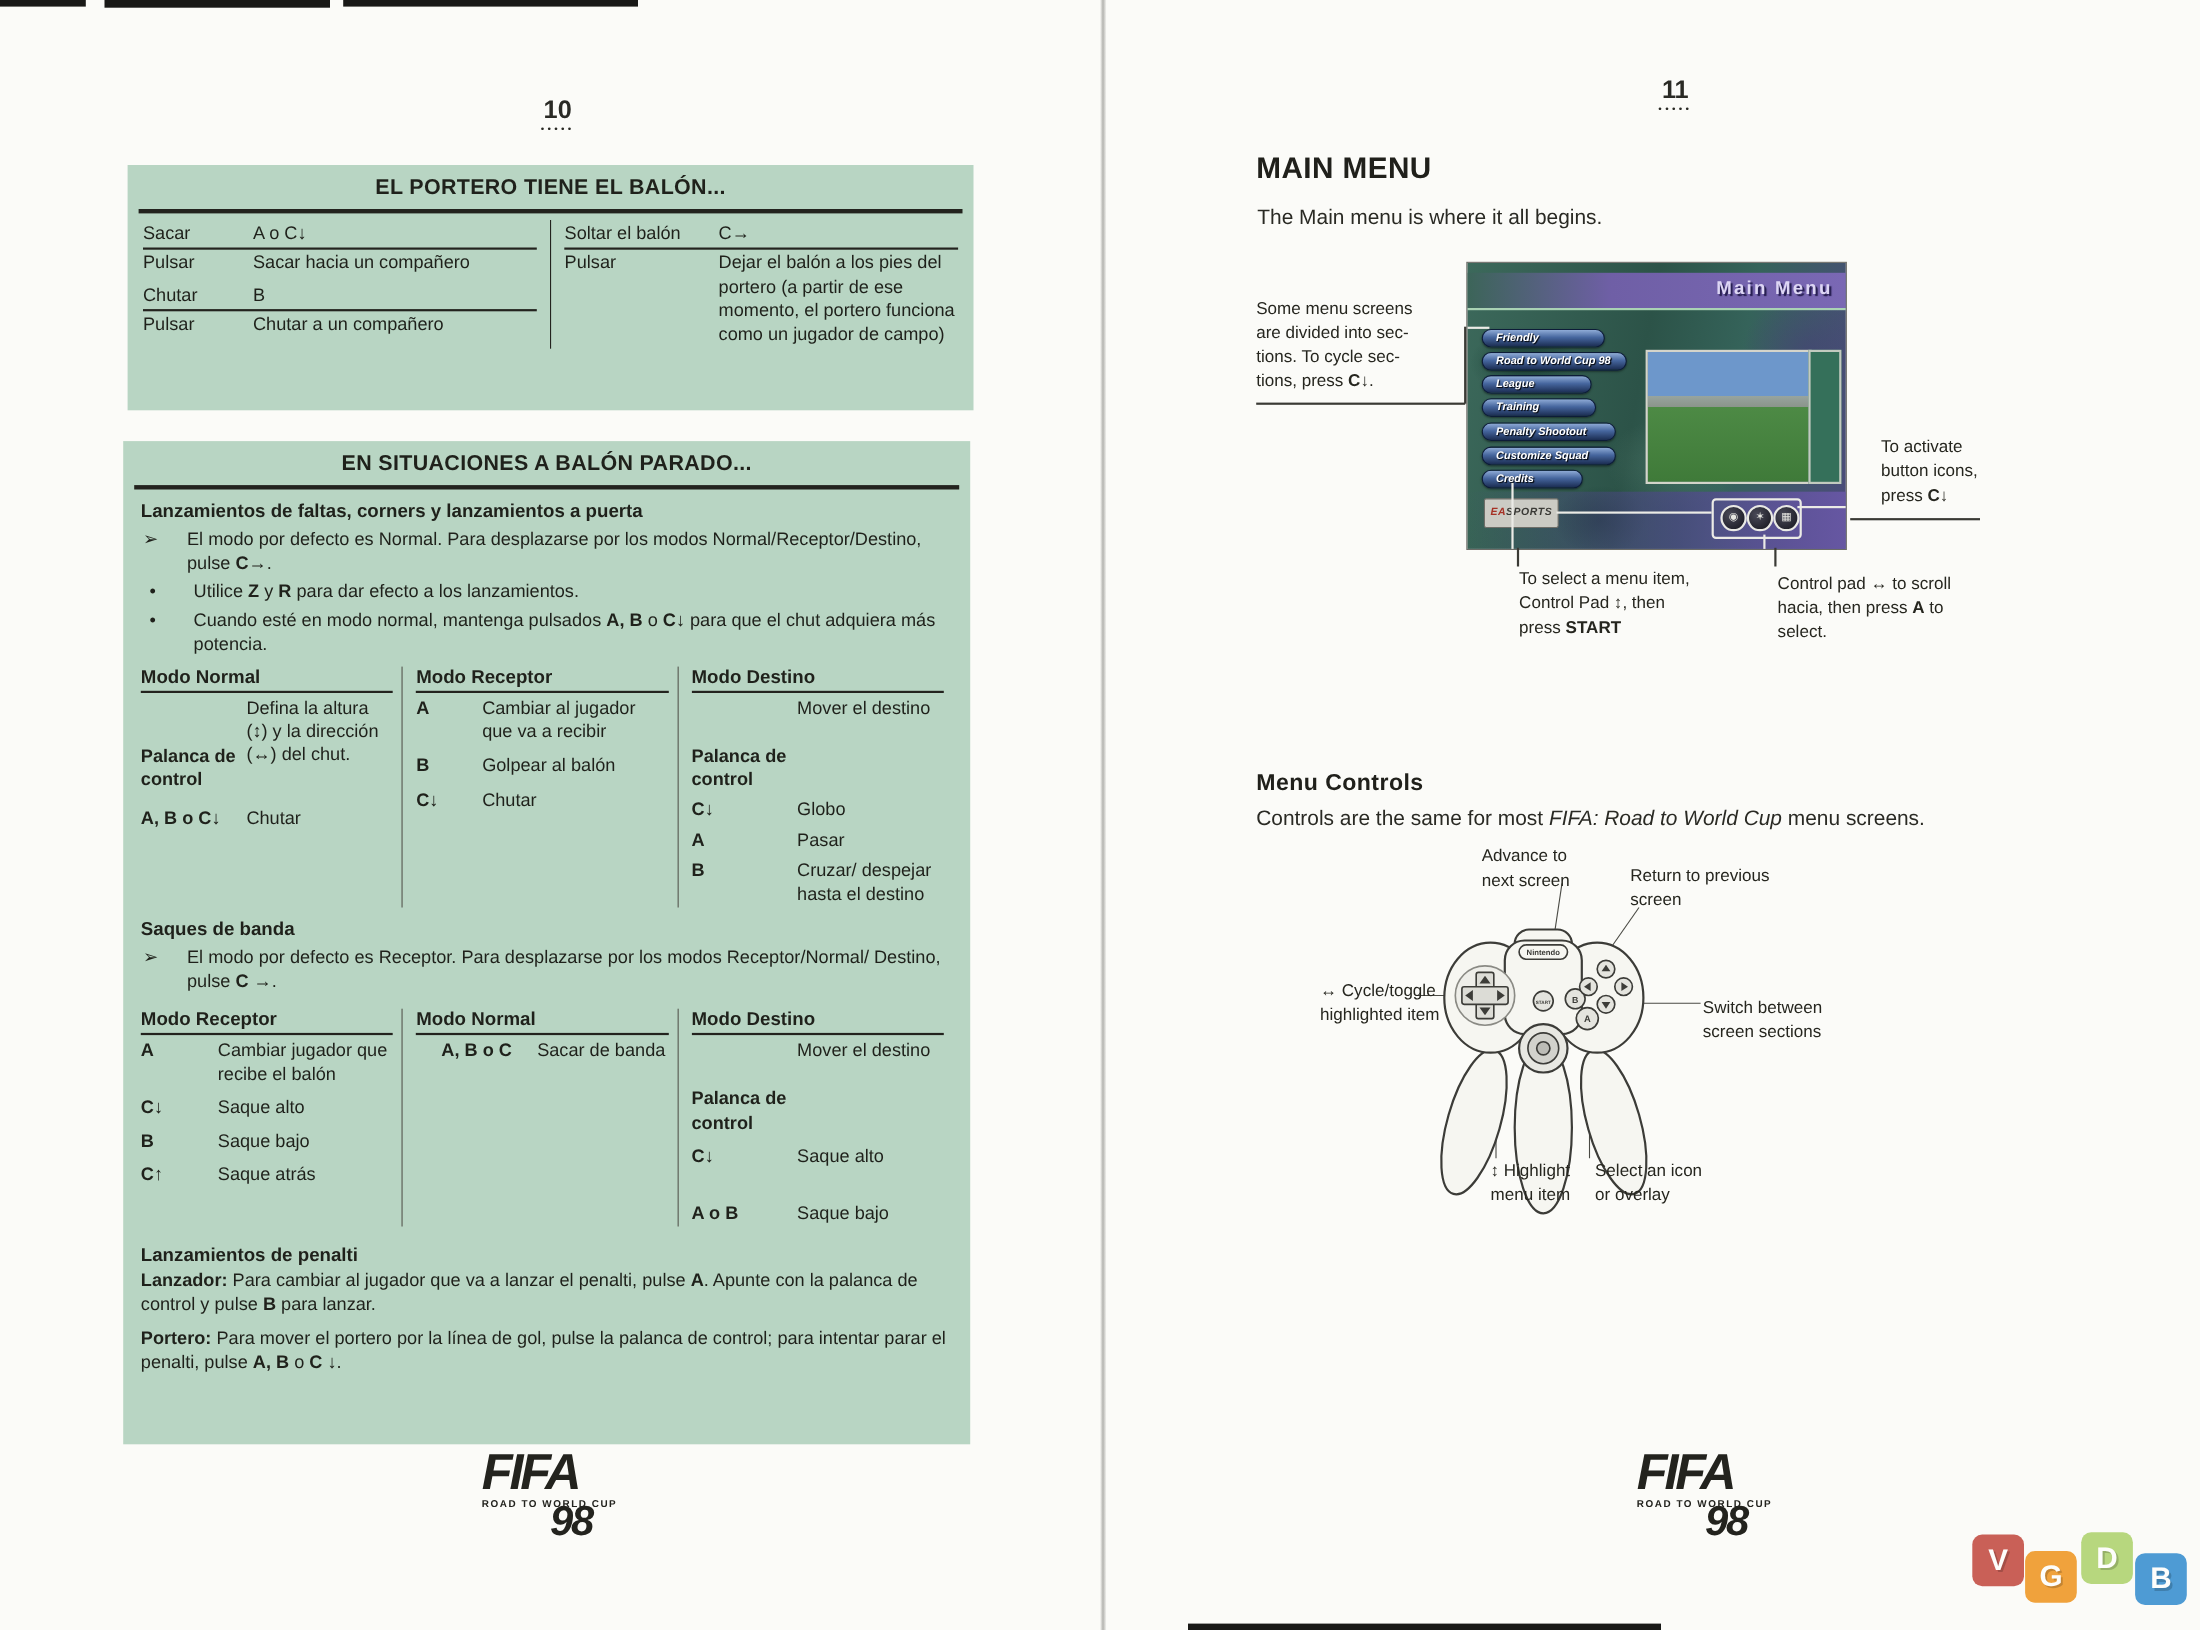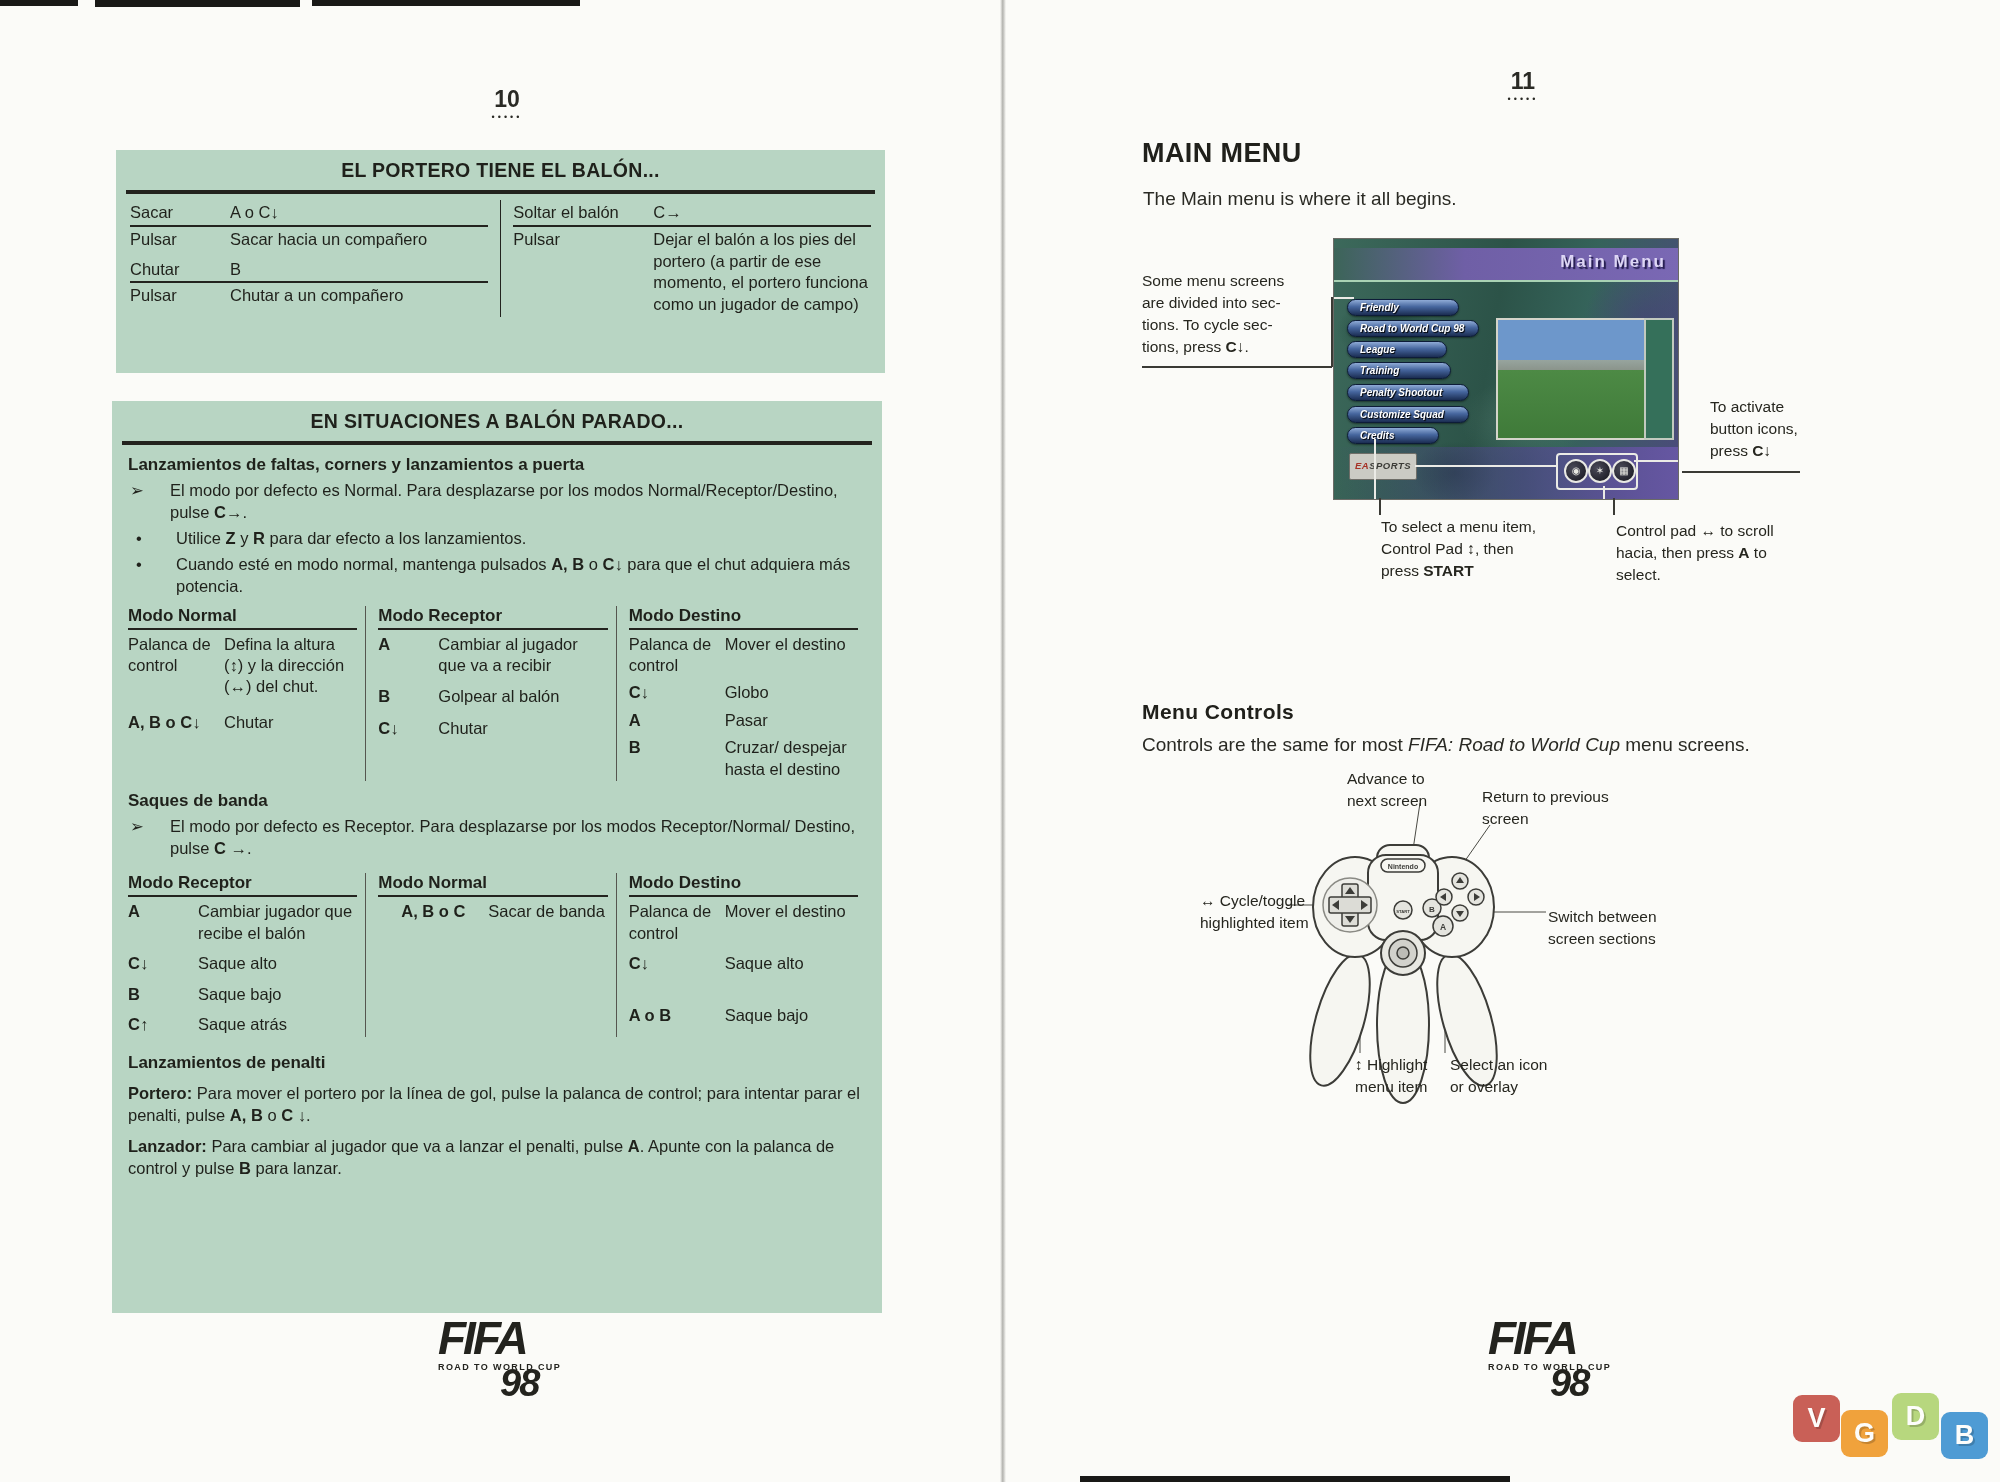--- a/index.html
+++ b/index.html
@@ -36,21 +36,21 @@
   .bullet .bm{width:40px;flex:none;padding-left:2px;}
   .bullet .bt{flex:1;}
   b.key{font-weight:bold;}
 
   .t3{display:flex;margin:8px 0 2px;}
   .t3col{flex:1;padding:0 8px 0 0;}
   .t3col + .t3col{border-left:1.2px solid #55564f;padding-left:12px;}
   .t3h{font-weight:bold;font-size:17px;border-bottom:2.5px solid #23231e;padding-bottom:2px;margin-bottom:4px;}
   .t3r{display:flex;font-size:16.5px;line-height:1.3;margin:1px 0;}
   .t3r .tk{width:96px;flex:none;font-weight:bold;}
-  .t3r .tk.rk{font-weight:normal;}
+  .t3r .tk.rk{font-weight:bold;margin-top:44px;}
   .t3r .tv{flex:1;}
   .pp{font-size:16.5px;line-height:1.34;margin:9px 0;}
 
   
   .fifa{color:#23231e;}
   .fifa .f1{font-size:46px;font-weight:bold;font-style:italic;letter-spacing:-3px;line-height:.8;}
   .fifa .f2{font-size:9px;font-weight:bold;letter-spacing:1.4px;margin-top:5px;}
   .fifa .f3{font-size:38px;font-weight:bold;font-style:italic;letter-spacing:-2px;line-height:.75;margin:-3px 0 0 62px;}
 
   
@@ -266,22 +266,22 @@
                 <span class="tv">Saque alto</span>
               </div>
             <div class="t3r" style="margin-top:30px;">
                 <span class="tk">A o B</span>
                 <span class="tv">Saque bajo</span>
               </div>
           </div>
         </div>
 
         <div class="subhead" style="margin-top:16px;">Lanzamientos de penalti</div>
+        <div class="pp" style="margin-top:0;"><b>Lanzador:</b><span> Para cambiar al jugador que va a lanzar el penalti, pulse </span><b class="key">A</b><span>. Apunte con la palanca de control y pulse </span><b class="key">B</b><span> para lanzar.</span></div>
         <div class="pp"><b>Portero:</b><span> Para mover el portero por la línea de gol, pulse la palanca de control; para intentar parar el penalti, pulse </span><b class="key">A, B</b><span> o </span><b class="key">C ↓</b><span>.</span></div>
-        <div class="pp" style="margin-top:0;"><b>Lanzador:</b><span> Para cambiar al jugador que va a lanzar el penalti, pulse </span><b class="key">A</b><span>. Apunte con la palanca de control y pulse </span><b class="key">B</b><span> para lanzar.</span></div>
       </div>
     </div>
 
     <div class="abs fifa" style="left:408px;top:1312px;width:160px;">
       <div class="f1">FIFA</div>
       <div class="f2">ROAD TO WORLD CUP</div>
       <div class="f3">98</div>
     </div>
   </div>
 

